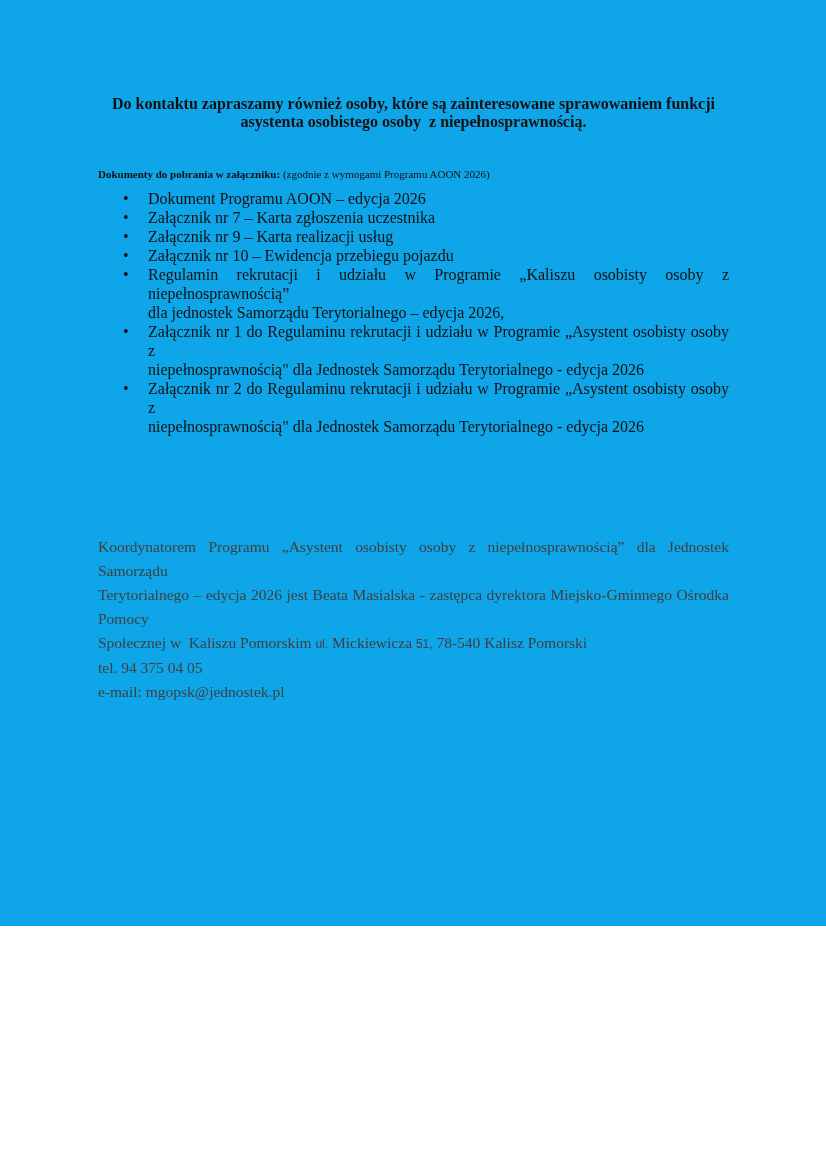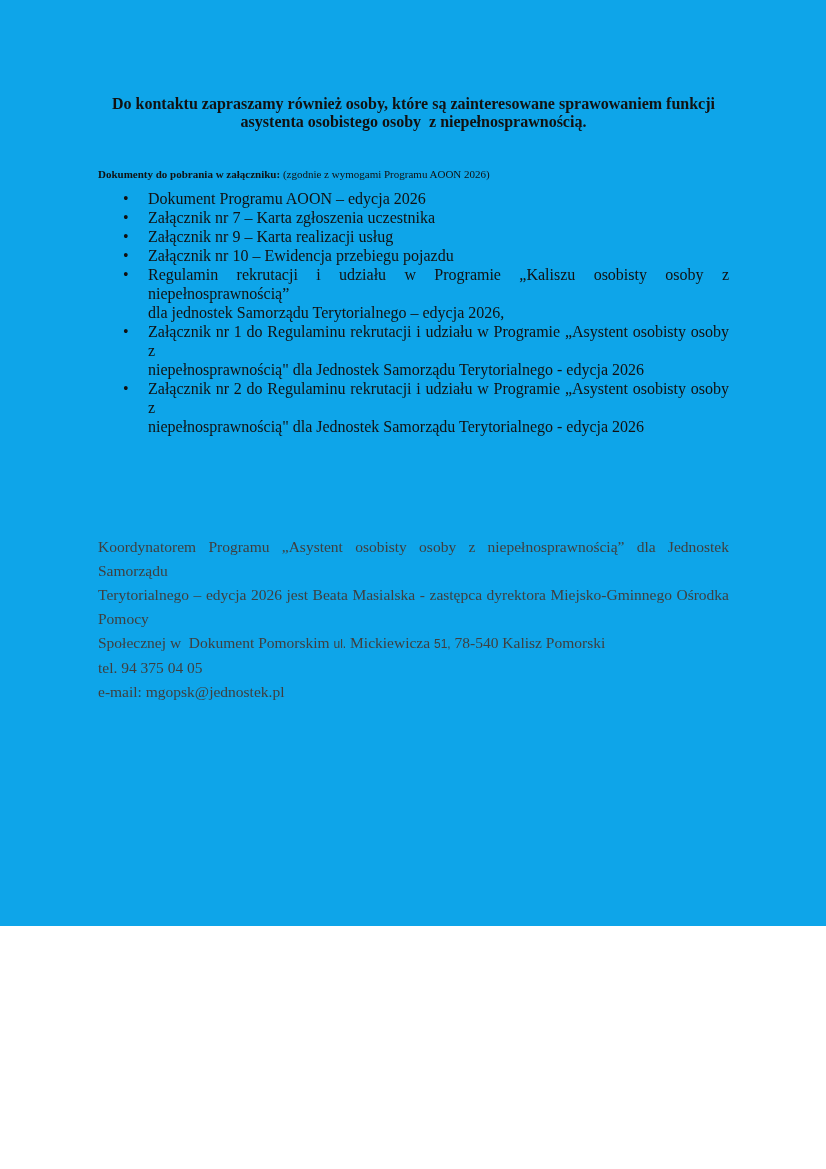--- a/index.html
+++ b/index.html
@@ -114,19 +114,19 @@
         </li>
         <li>
           <div class="line stretch">Załącznik nr 2 do Regulaminu rekrutacji i udziału w Programie „Asystent osobisty osoby z</div>
           <div class="line">niepełnosprawnością" dla Jednostek Samorządu Terytorialnego - edycja 2026</div>
         </li>
       </ul>
 
     <div class="doc-footer">
       <span class="fline stretch">Koordynatorem Programu „Asystent osobisty osoby z niepełnosprawnością” dla Jednostek Samorządu</span>
       <span class="fline stretch">Terytorialnego – edycja 2026 jest Beata Masialska - zastępca dyrektora Miejsko-Gminnego Ośrodka Pomocy</span>
-      <span class="fline"><span class="pre">Społecznej w  Dokument Pomorskim </span><span class="sans">ul.</span><span> Mickiewicza </span><span class="sans">51,</span><span> 78-540 Kalisz Pomorski</span></span>
+      <span class="fline"><span class="pre">Społecznej w  Kaliszu Pomorskim </span><span class="sans">ul.</span><span> Mickiewicza </span><span class="sans">51,</span><span> 78-540 Kalisz Pomorski</span></span>
       <span class="fline">tel. 94 375 04 05</span>
       <span class="fline">e-mail: mgopsk@jednostek.pl</span>
     </div>
 
   </div>
 </div>
 
 </body></html>

